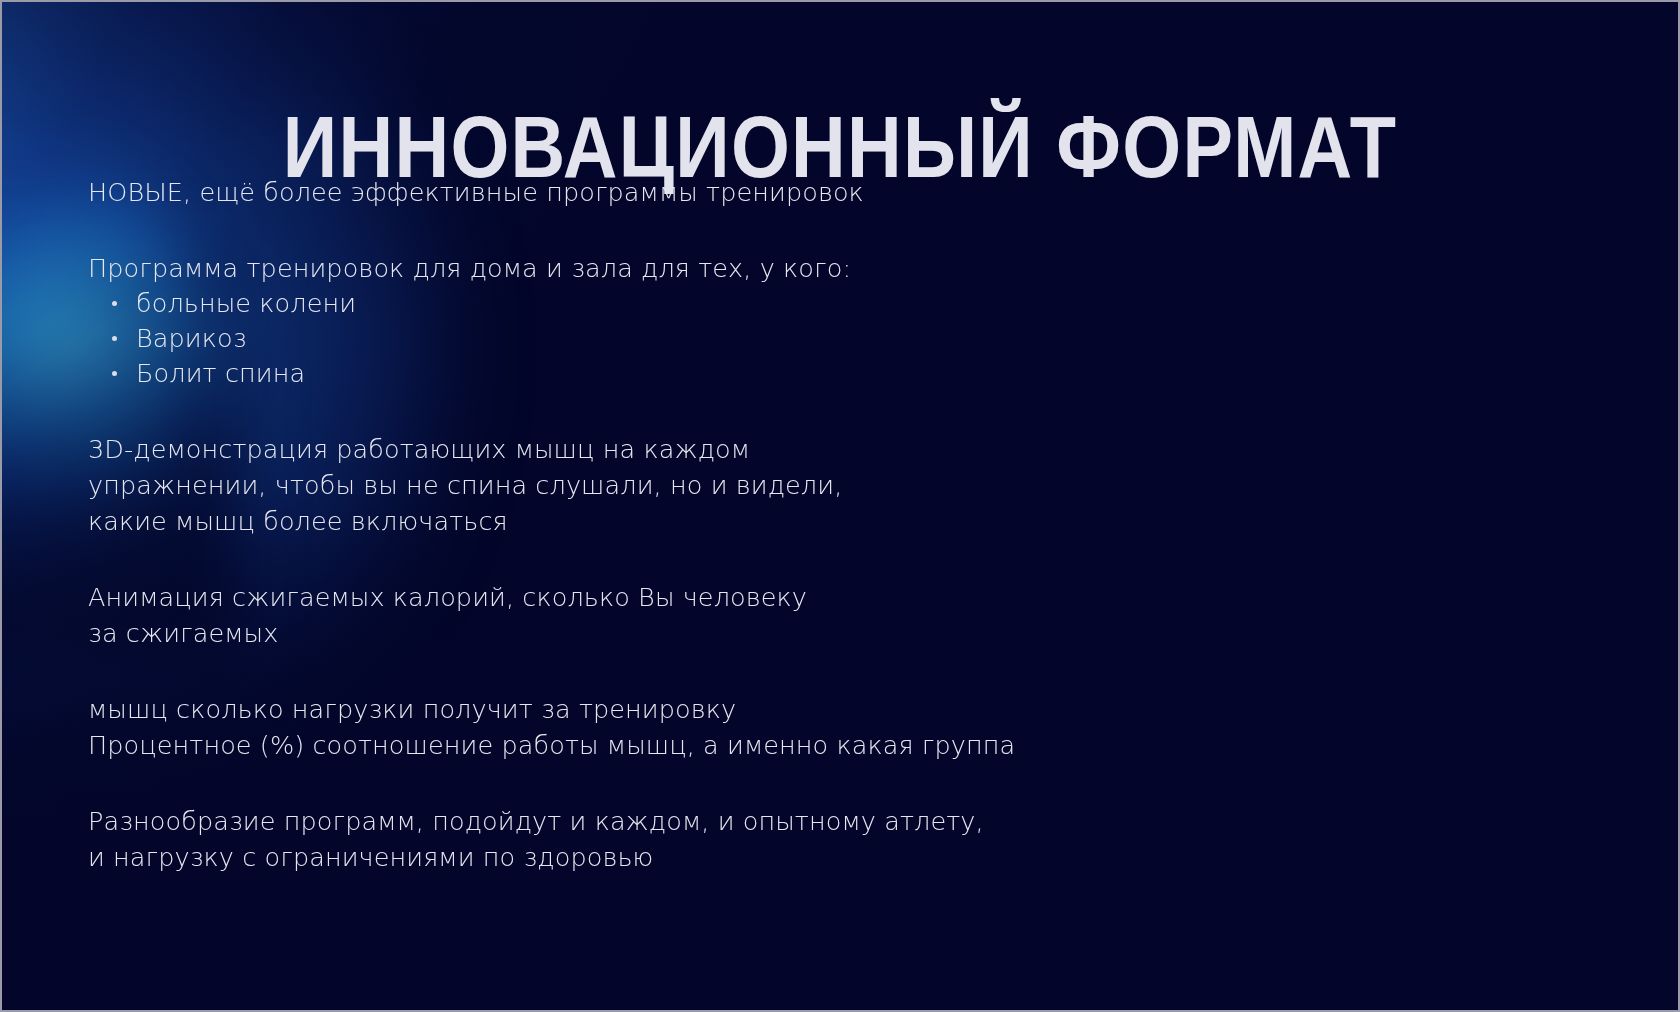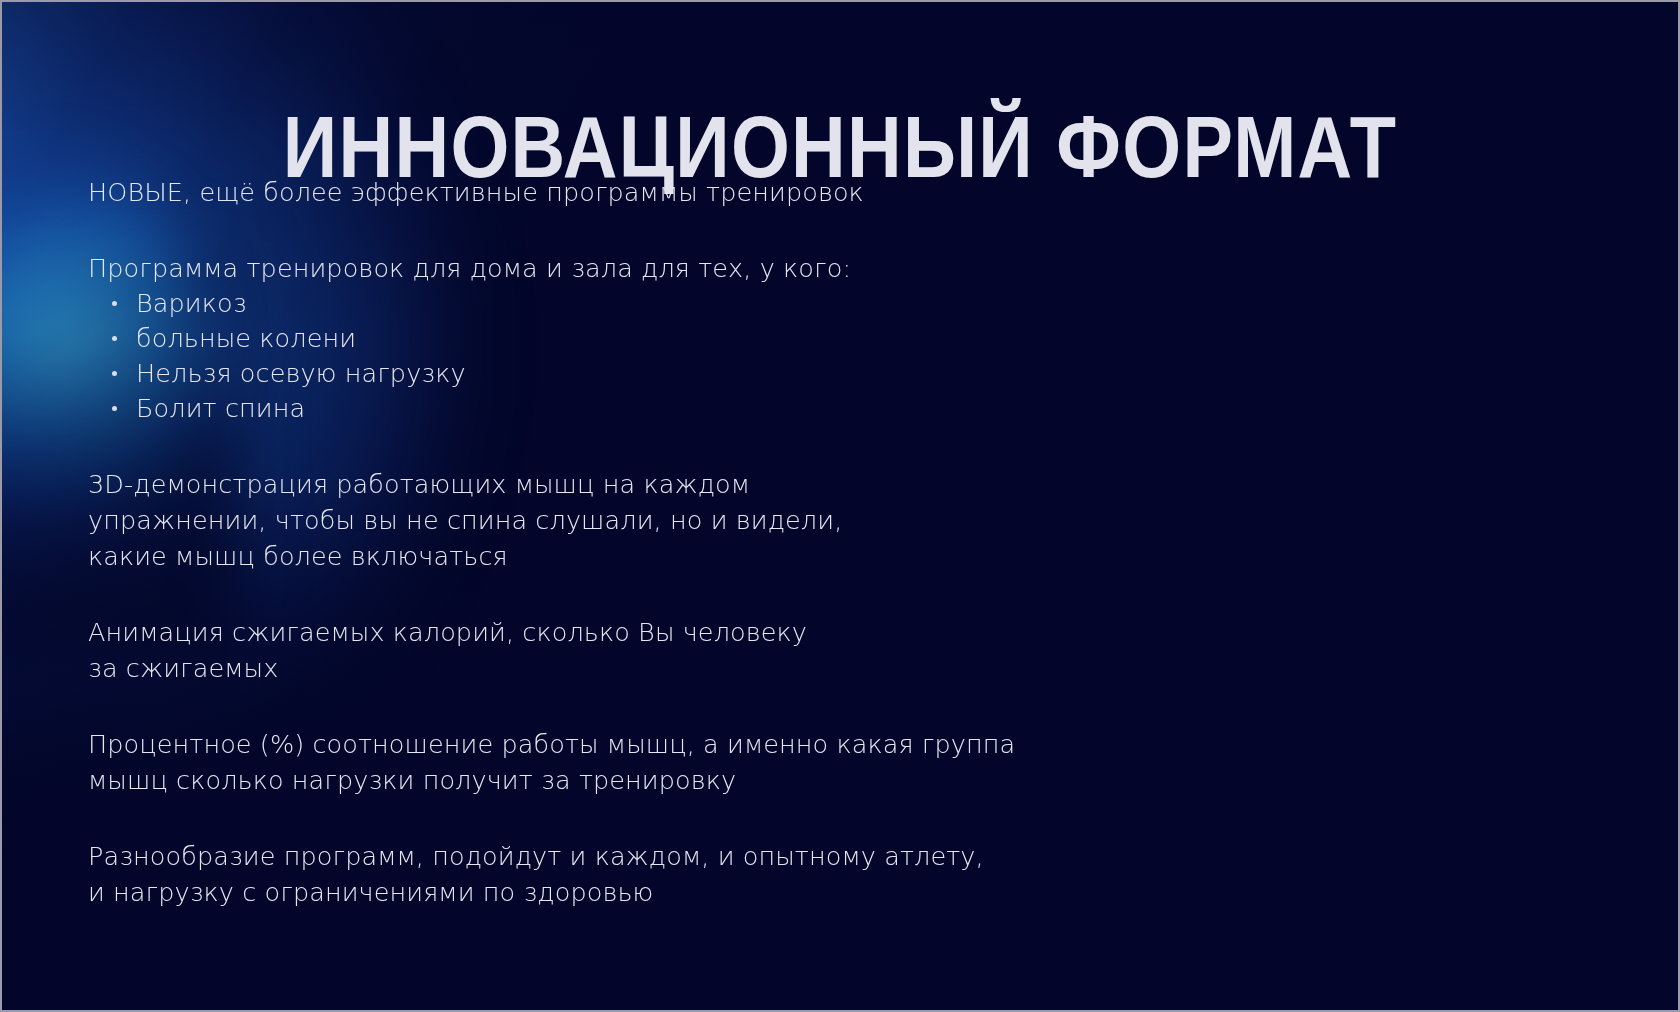--- a/index.html
+++ b/index.html
@@ -188,29 +188,25 @@
         <span class="line">НОВЫЕ, ещё более эффективные программы тренировок</span>
       </p>
       <span class="spacer"></span>
 
       <p class="para">
         <span class="line">Программа тренировок для дома и зала для тех, у кого:</span>
       </p>
       <ul class="bullets">
         <li>
           <span class="dot"></span>
-          <span>Варикоз</span>
-        </li>
-        <li>
-          <span class="dot"></span>
           <span>больные колени</span>
         </li>
         <li>
           <span class="dot"></span>
-          <span>Нельзя осевую нагрузку</span>
+          <span>Варикоз</span>
         </li>
         <li>
           <span class="dot"></span>
           <span>Болит спина</span>
         </li>
       </ul>
       <span class="spacer"></span>
 
       <p class="para">
         <span class="line">3D-демонстрация работающих мышц на каждом</span>
@@ -219,22 +215,22 @@
       </p>
       <span class="spacer"></span>
 
       <p class="para">
         <span class="line">Анимация сжигаемых калорий, сколько Вы человеку</span>
         <span class="line">за сжигаемых</span>
       </p>
       <span class="spacer"></span>
 
       <p class="para">
+        <span class="line">мышц сколько нагрузки получит за тренировку</span>
         <span class="line">Процентное (%) соотношение работы мышц, а именно какая группа</span>
-        <span class="line">мышц сколько нагрузки получит за тренировку</span>
       </p>
       <span class="spacer"></span>
 
       <p class="para">
         <span class="line">Разнообразие программ, подойдут и каждом, и опытному атлету,</span>
         <span class="line">и нагрузку с ограничениями по здоровью</span>
       </p>
 
     </div>
   </div>

